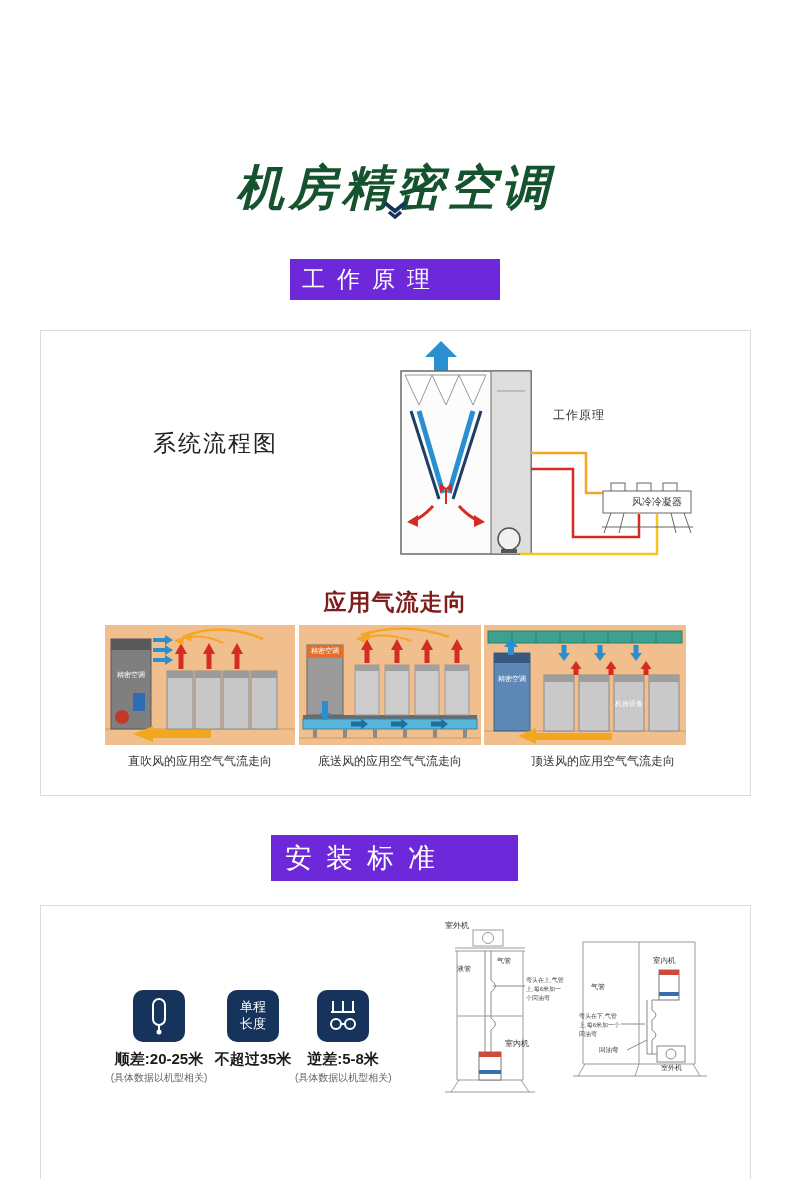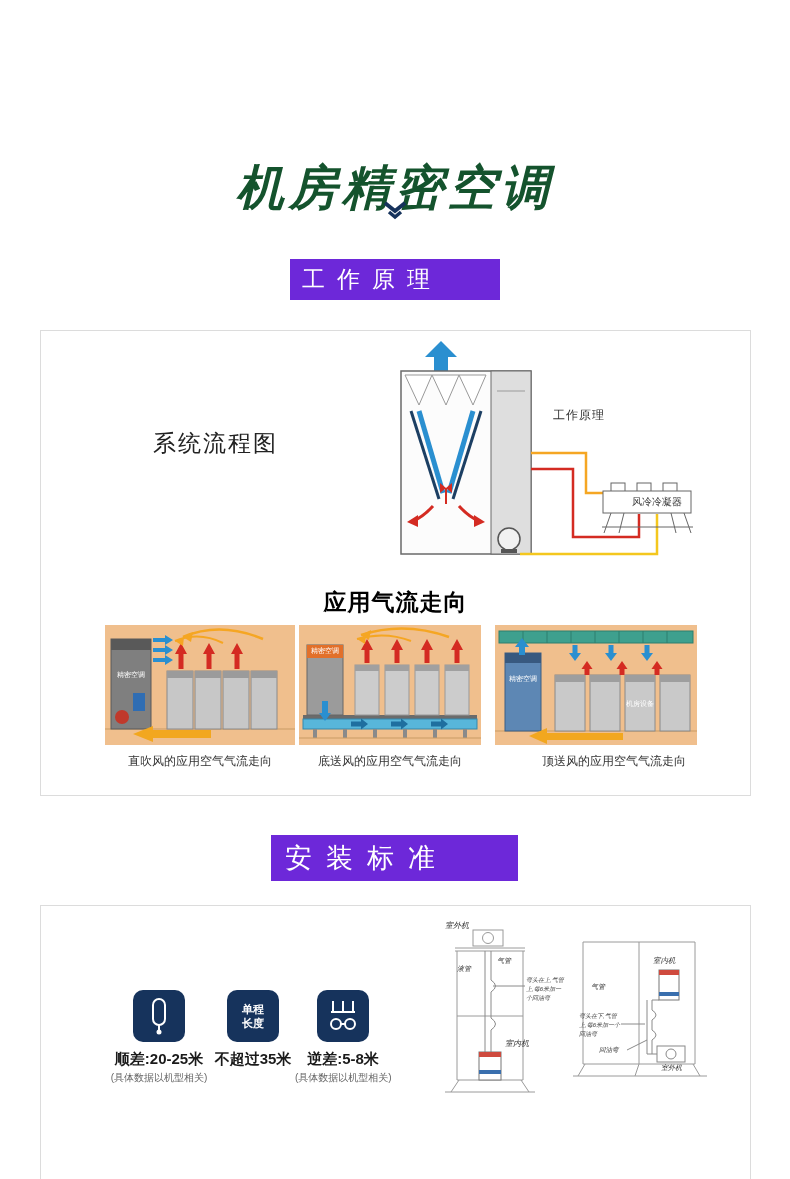--- a/index.html
+++ b/index.html
@@ -13,37 +13,37 @@
   .badge{background:#6d28d9;color:#fff;text-align:left;}
   .badge1{top:259px;left:290px;width:210px;height:41px;line-height:41px;
     font-size:23px;letter-spacing:12px;text-indent:12px;}
   .badge2{top:835px;left:271px;width:247px;height:46px;line-height:46px;
     font-size:27px;letter-spacing:14px;text-indent:14px;}
   .panel{border:1px solid #dcdcdc;background:#fff;}
   .panel1{top:330px;left:40px;width:709px;height:464px;}
   .panel2{top:905px;left:40px;width:709px;height:360px;}
   .flow-label{left:112px;top:97px;font-size:23px;letter-spacing:2px;color:#222;text-align:right;}
   .airflow-heading{left:0;top:256px;width:709px;text-align:center;
-    font-size:23px;font-weight:bold;color:#000000;letter-spacing:1px;}
+    font-size:23px;font-weight:bold;color:#7f1d1d;letter-spacing:1px;}
   .diag{top:294px;}
   .diag .caption{margin-top:8px;text-align:center;font-size:12px;color:#333;}
   .unit-tag{position:absolute;color:#fff;font-size:7px;text-align:center;line-height:1.2;}
   .rack-tag{position:absolute;color:#fff;font-size:7px;text-align:center;}
   .flow-wrap{left:340px;top:10px;width:340px;height:245px;}
   .flow-tag{position:absolute;font-size:12px;color:#333;letter-spacing:1px;}
   .cond-tag{position:absolute;left:222px;top:154px;width:108px;text-align:center;
     font-size:10px;color:#333;}
   .specs{left:18px;top:84px;display:flex;}
   .spec-col{text-align:center;}
   .spec-col .iconbox{position:relative;width:52px;height:52px;margin:0 auto;}
   .icon-text{position:absolute;inset:0;display:flex;align-items:center;justify-content:center;
-    color:#fff;font-size:11px;font-weight:bold;padding:0 13px;word-break:break-all;line-height:1.3;}
+    color:#fff;font-size:13px;font-weight:normal;padding:0 13px;word-break:break-all;line-height:1.3;}
   .spec-label{margin-top:8px;font-size:15px;font-weight:bold;color:#1a1a1a;white-space:nowrap;}
   .spec-note{margin-top:2px;font-size:10px;color:#666;white-space:nowrap;}
-  .draw{position:absolute;font-style:italic;}
+  .draw{position:absolute;}
   .draw-tag{position:absolute;color:#333;}
   .draw-note{position:absolute;color:#444;font-size:6px;line-height:1.5;}
 </style>
 </head>
 <body>
 
 <h1 class="abs page-title">机房精密空调</h1>
 
 <div class="abs chevron">
   <svg width="28" height="22" viewBox="0 0 28 22">
@@ -193,21 +193,21 @@
       <polygon points="78,12 88,7 86,17" fill="#f5a623"></polygon>
       <path d="M118,18 Q94,6 70,16" stroke="#f5a623" stroke-width="2" fill="none"></path>
       <polygon points="70,16 79,12 78,21" fill="#f5a623"></polygon>
       <rect x="48" y="105" width="58" height="8" fill="#f2a71f"></rect>
       <polygon points="28,109 48,101 48,117" fill="#f2a71f"></polygon>
     </svg>
     <div class="unit-tag" style="left:6px;top:46px;width:40px;">精密空调</div>
     <div class="caption">直吹风的应用空气气流走向</div>
   </div>
 
-  <div class="abs diag" style="left:454px;width:238px;">
+  <div class="abs diag" style="left:443px;width:238px;">
     <svg width="202" height="120" viewBox="0 0 202 120">
       <rect width="202" height="120" fill="#f0bf8d"></rect>
       <rect x="4" y="6" width="194" height="12" fill="#3ea08e" stroke="#2c7f6e"></rect>
       <g stroke="#2c7f6e">
         <line x1="28" y1="6" x2="28" y2="18"></line>
           <line x1="52" y1="6" x2="52" y2="18"></line>
         <line x1="76" y1="6" x2="76" y2="18"></line>
           <line x1="100" y1="6" x2="100" y2="18"></line>
         <line x1="124" y1="6" x2="124" y2="18"></line>
           <line x1="148" y1="6" x2="148" y2="18"></line>

